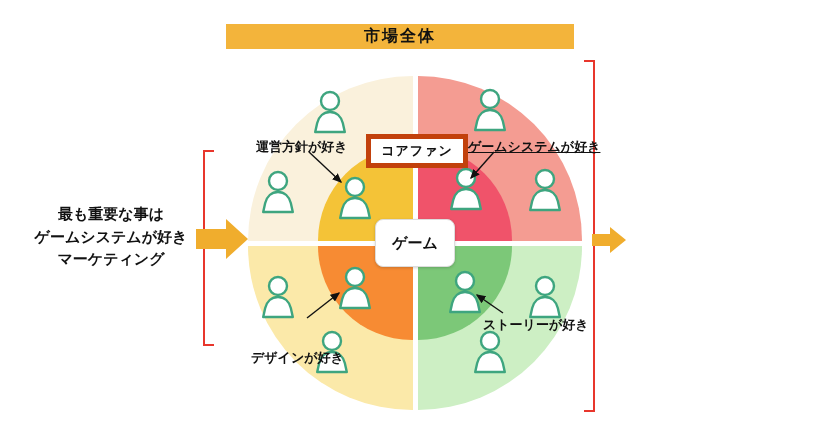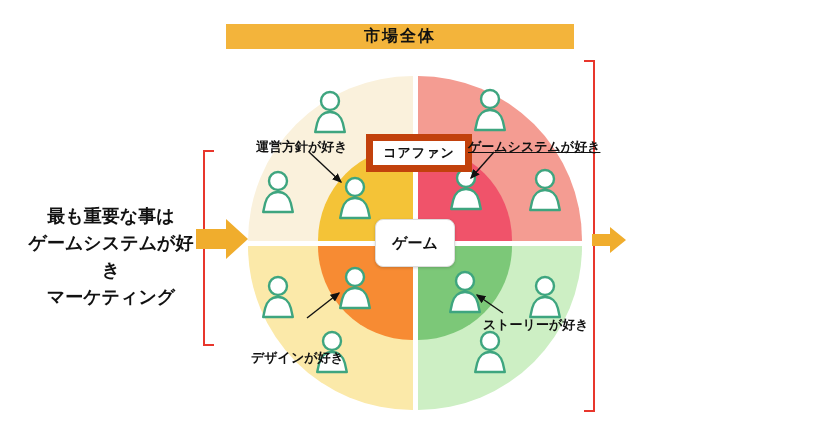--- a/index.html
+++ b/index.html
@@ -38,21 +38,21 @@
   .center-box{
     position:absolute;left:50%;top:50%;transform:translate(-50%,-50%);
     width:78px;height:46px;background:#fff;border:1px solid #ddd;border-radius:8px;
     box-shadow:0 1px 3px rgba(0,0,0,.18);
     display:flex;align-items:center;justify-content:center;
     font-weight:bold;font-size:15px;z-index:3;
   }
   
   .corefan{
     position:absolute;left:366px;top:134px;width:92px;height:24px;
-    background:#fff;border:7px solid #c2410c;z-index:6;
+    background:#fff;border:5px solid #c2410c;z-index:6;
     display:flex;align-items:center;justify-content:center;
     font-weight:bold;font-size:13px;letter-spacing:1px;
   }
   
   .q-label{
     position:absolute;font-size:13px;font-weight:bold;white-space:nowrap;z-index:7;
   }
   #label-tl{left:256px;top:138px;}
   #label-tr{left:468px;top:138px;text-decoration:underline;}
   #label-bl{left:251px;top:321px;margin-top:28px;}
@@ -78,21 +78,21 @@
     border-top:2px solid var(--c-bracket,#E8362C);
     border-bottom:2px solid var(--c-bracket,#E8362C);
   }
   
   .flow-arrow{position:absolute;z-index:2;}
   .flow-arrow polygon{fill:var(--c-arrow,#F0AD2D);}
   #flow-left{left:196px;top:216px;width:52px;height:46px;}
   #flow-right{left:592px;top:224px;width:34px;height:32px;}
   
   .note{
-    position:absolute;text-align:center;font-weight:bold;font-size:18px;line-height:1.5;
+    position:absolute;text-align:center;font-weight:bold;font-size:15px;line-height:1.5;
   }
   .note span{display:block;}
   .note-left{left:22px;top:203px;width:178px;}
   .note-right{left:632px;top:207px;width:176px;}
 </style>
 </head>
 <body>
 
 <div class="canvas">
 

